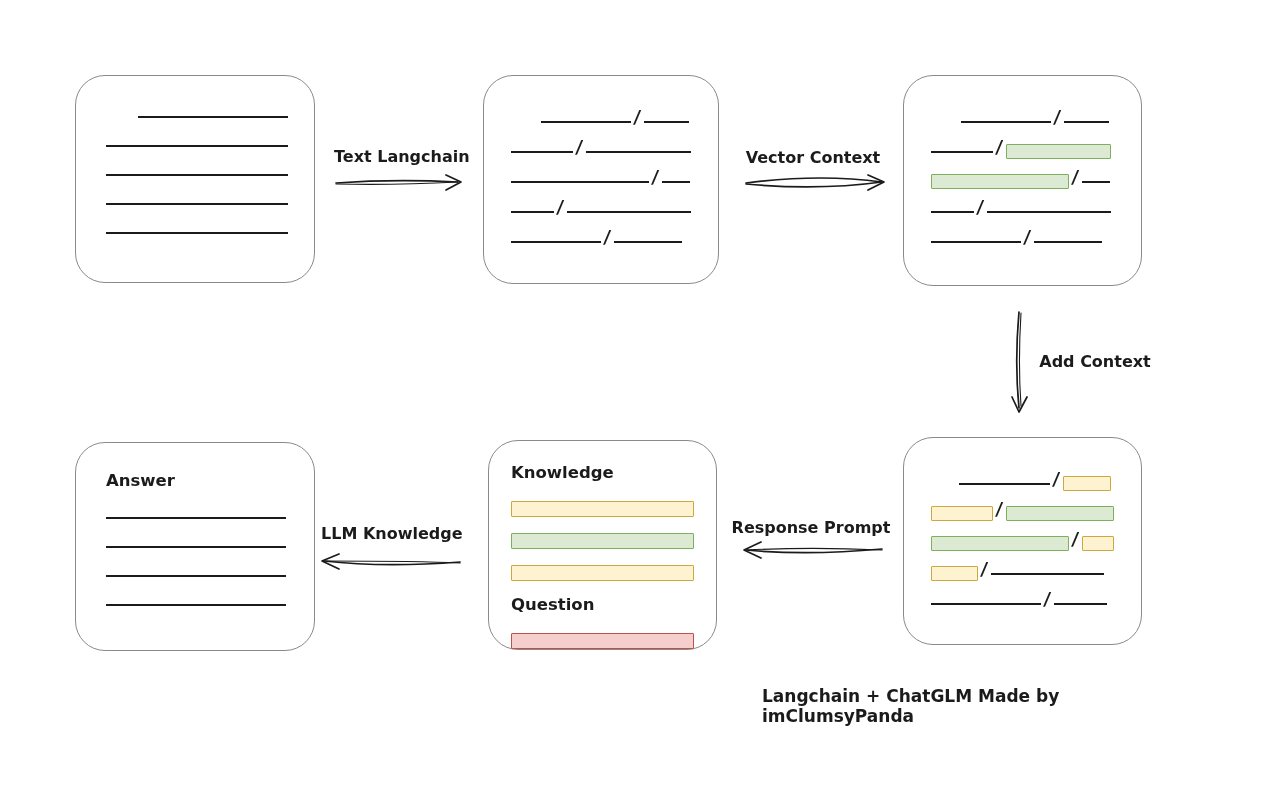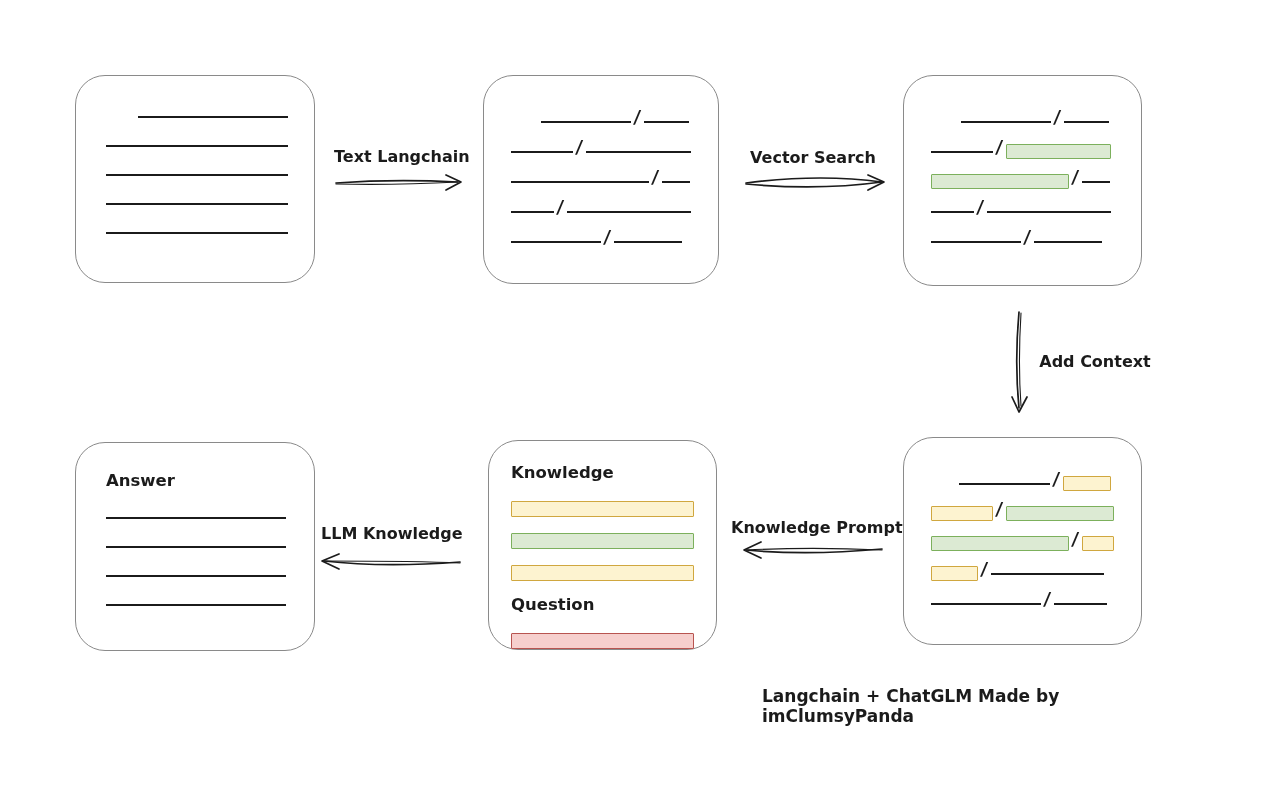--- a/index.html
+++ b/index.html
@@ -211,19 +211,19 @@
       </div>
       <div class="row bare">
         <div class="seg-line" style="width: 180px;"></div>
       </div>
       <div class="row bare">
         <div class="seg-line" style="width: 180px;"></div>
       </div>
     </div>
 
   <div class="arrow-label" id="lbl-text-splitter">Text Langchain</div>
-  <div class="arrow-label" id="lbl-vector-search">Vector Search</div>
+  <div class="arrow-label" id="lbl-vector-search">Vector Context</div>
   <div class="arrow-label" id="lbl-add-context">Add Context</div>
-  <div class="arrow-label" id="lbl-generate-prompt">Knowledge Prompt</div>
+  <div class="arrow-label" id="lbl-generate-prompt">Response Prompt</div>
   <div class="arrow-label" id="lbl-llm-response">LLM Knowledge</div>
 
   <div class="caption">Langchain + ChatGLM Made by imClumsyPanda</div>
 </div>
 
 </body></html>

